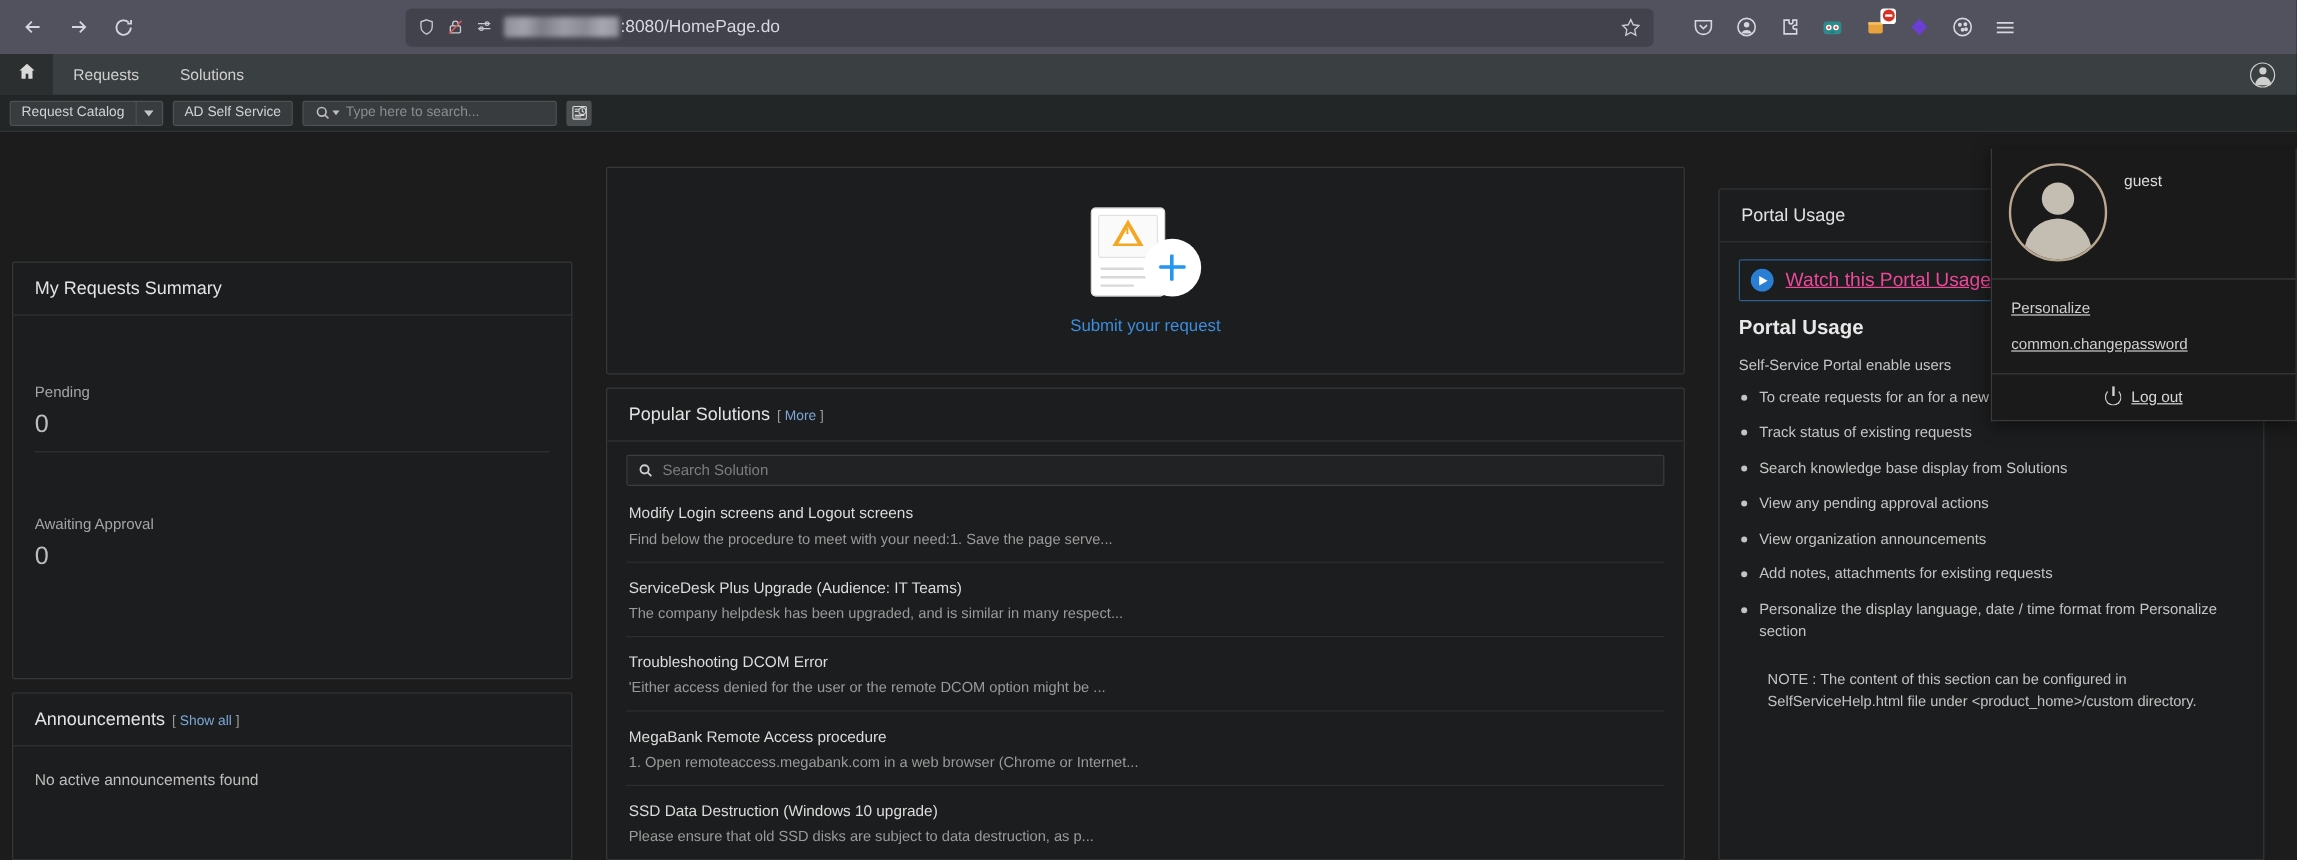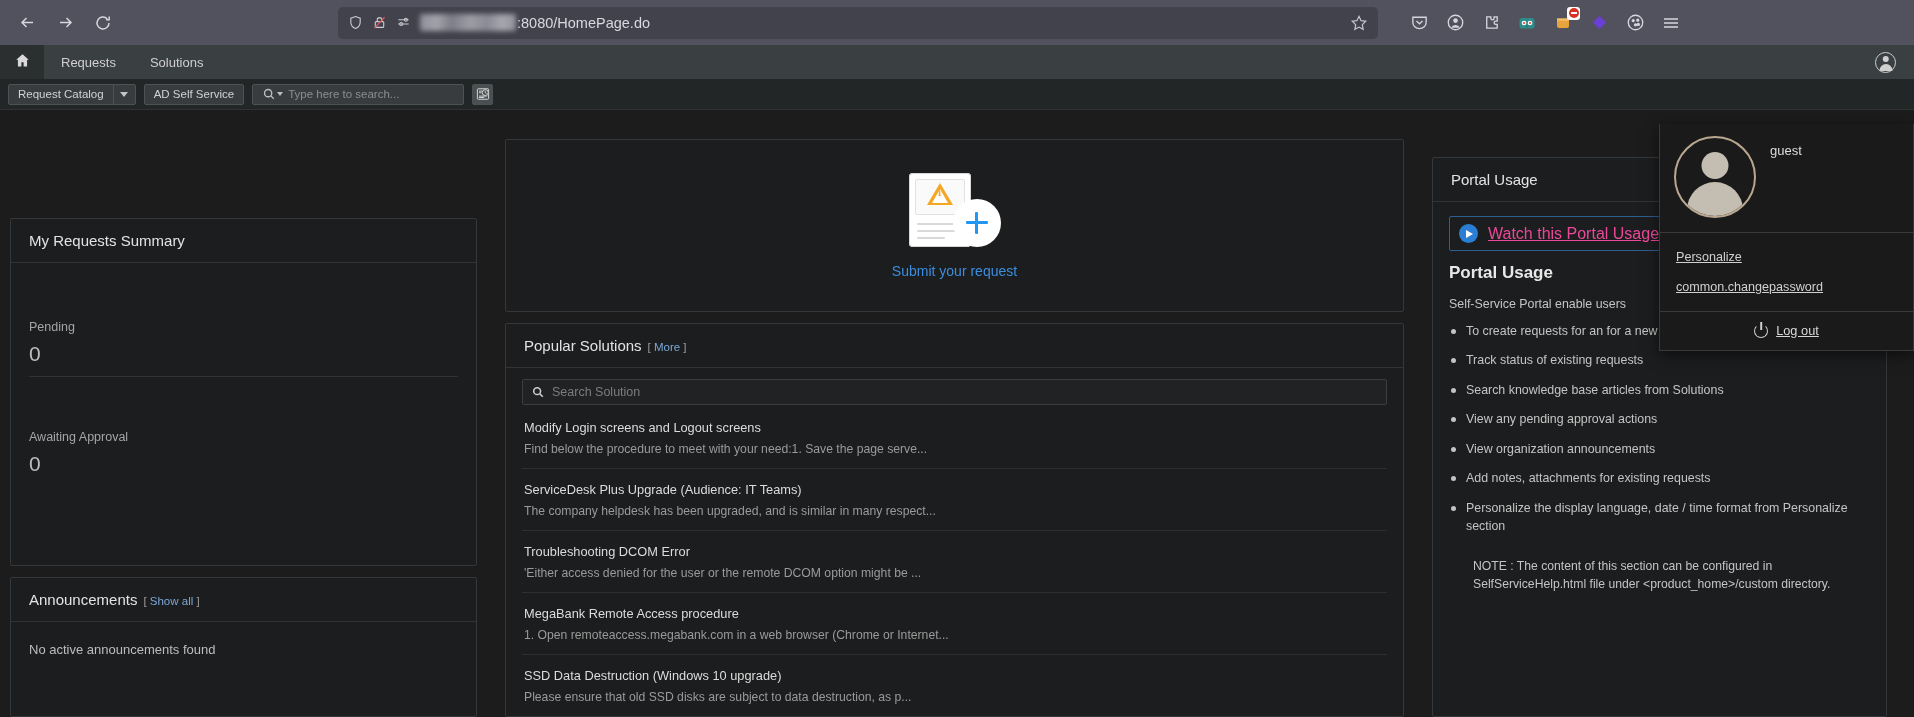--- a/index.html
+++ b/index.html
@@ -651,21 +651,21 @@
                 <span class="play-tri"></span>
               </span>
             <span class="watch-text">Watch this Portal Usage</span>
           </div>
           <div class="pu-title">Portal Usage</div>
           <div class="pu-intro">Self-Service Portal enable users</div>
           <ul class="pu-list">
             <li>To create requests for an
 for a new resource or new service</li>
             <li>Track status of existing requests</li>
-            <li>Search knowledge base articles from Solutions</li>
+            <li>Search knowledge base display from Solutions</li>
             <li>View any pending approval actions</li>
             <li>View organization announcements</li>
             <li>Add notes, attachments for existing requests</li>
             <li>Personalize the display language, date / time format from Personalize section</li>
           </ul>
           <div class="pu-note">NOTE : The content of this section can be configured in SelfServiceHelp.html file under &lt;product_home&gt;/custom directory.</div>
         </div>
       </div>
     </div>
   </div>

